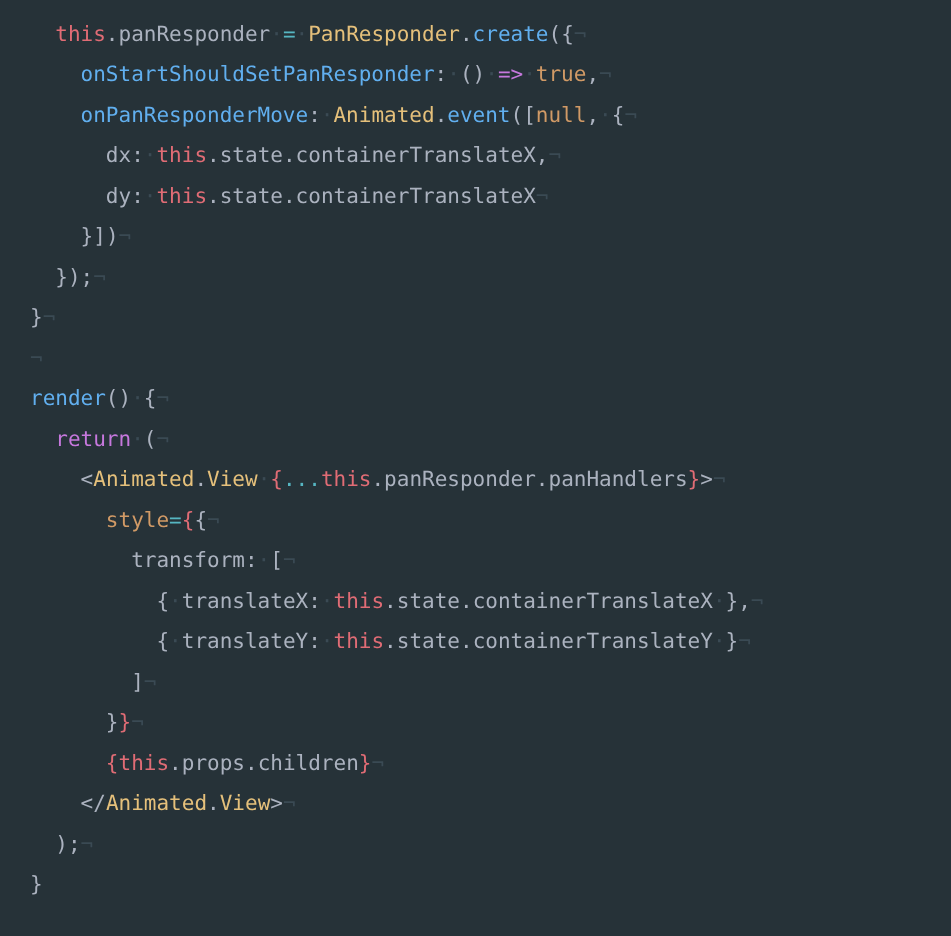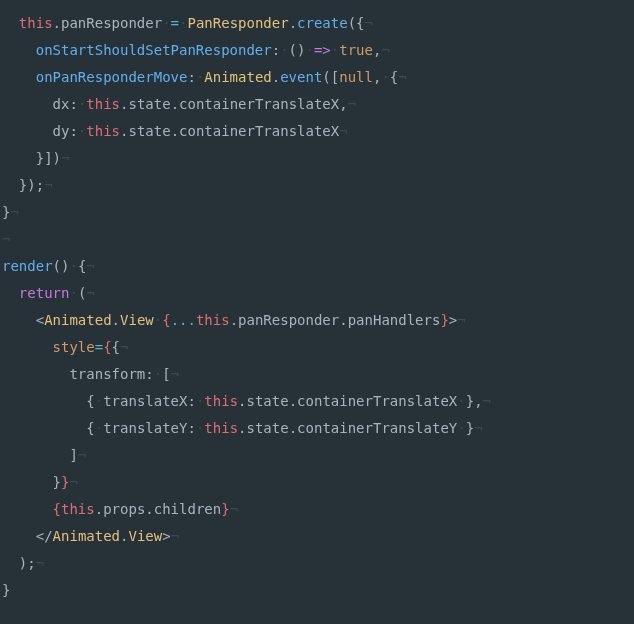--- a/index.html
+++ b/index.html
@@ -9,21 +9,21 @@
     font-family: "Consolas", "Monaco", "Courier New", monospace;
     font-size: 14px;
     line-height: 27px;
     color: #abb2bf;
     width: 634px;
     height: 624px;
     overflow: hidden;
   }
   pre {
     margin: 0;
-    padding: 10px 0 0 2px;
+    padding: 10px 0 0 20px;
     white-space: pre;
   }
   .c-keyword { color: #c678dd; }
   .c-this { color: #e06c75; }
   .c-prop { color: #abb2bf; }
   .c-class { color: #e5c07b; }
   .c-method { color: #61afef; }
   .c-funcname { color: #61afef; }
   .c-punct { color: #abb2bf; }
   .c-op { color: #56b6c2; }

